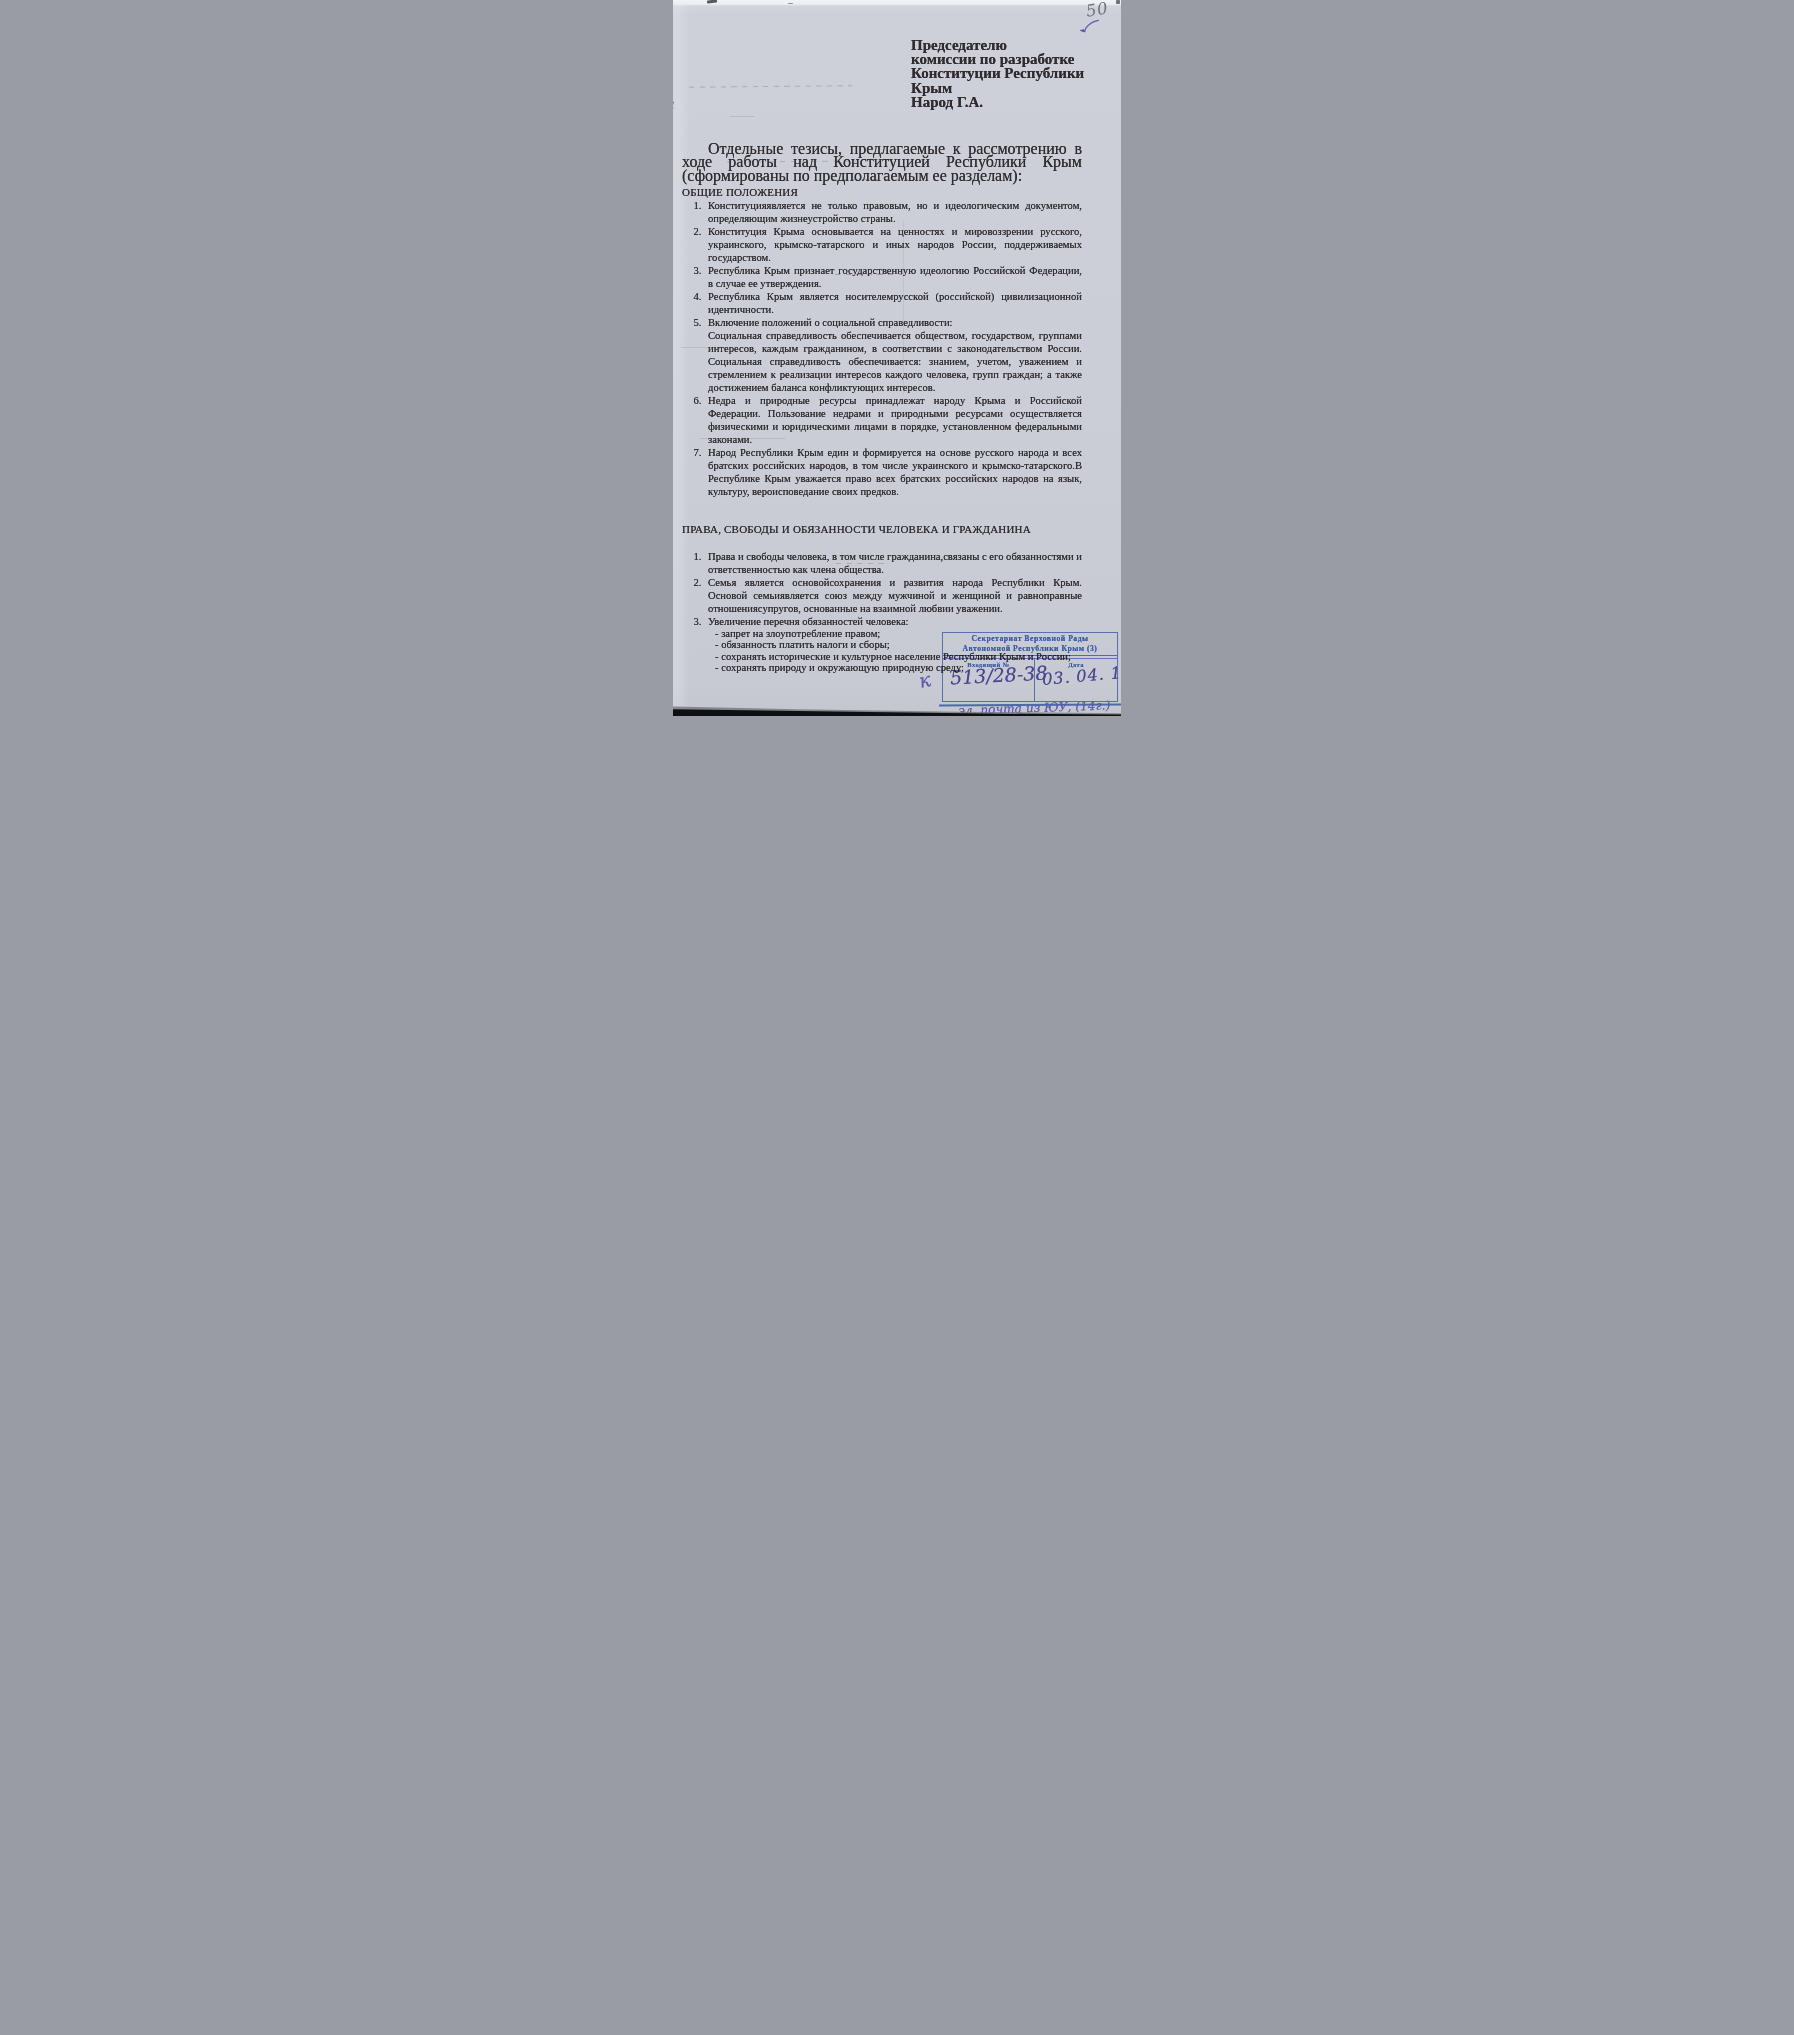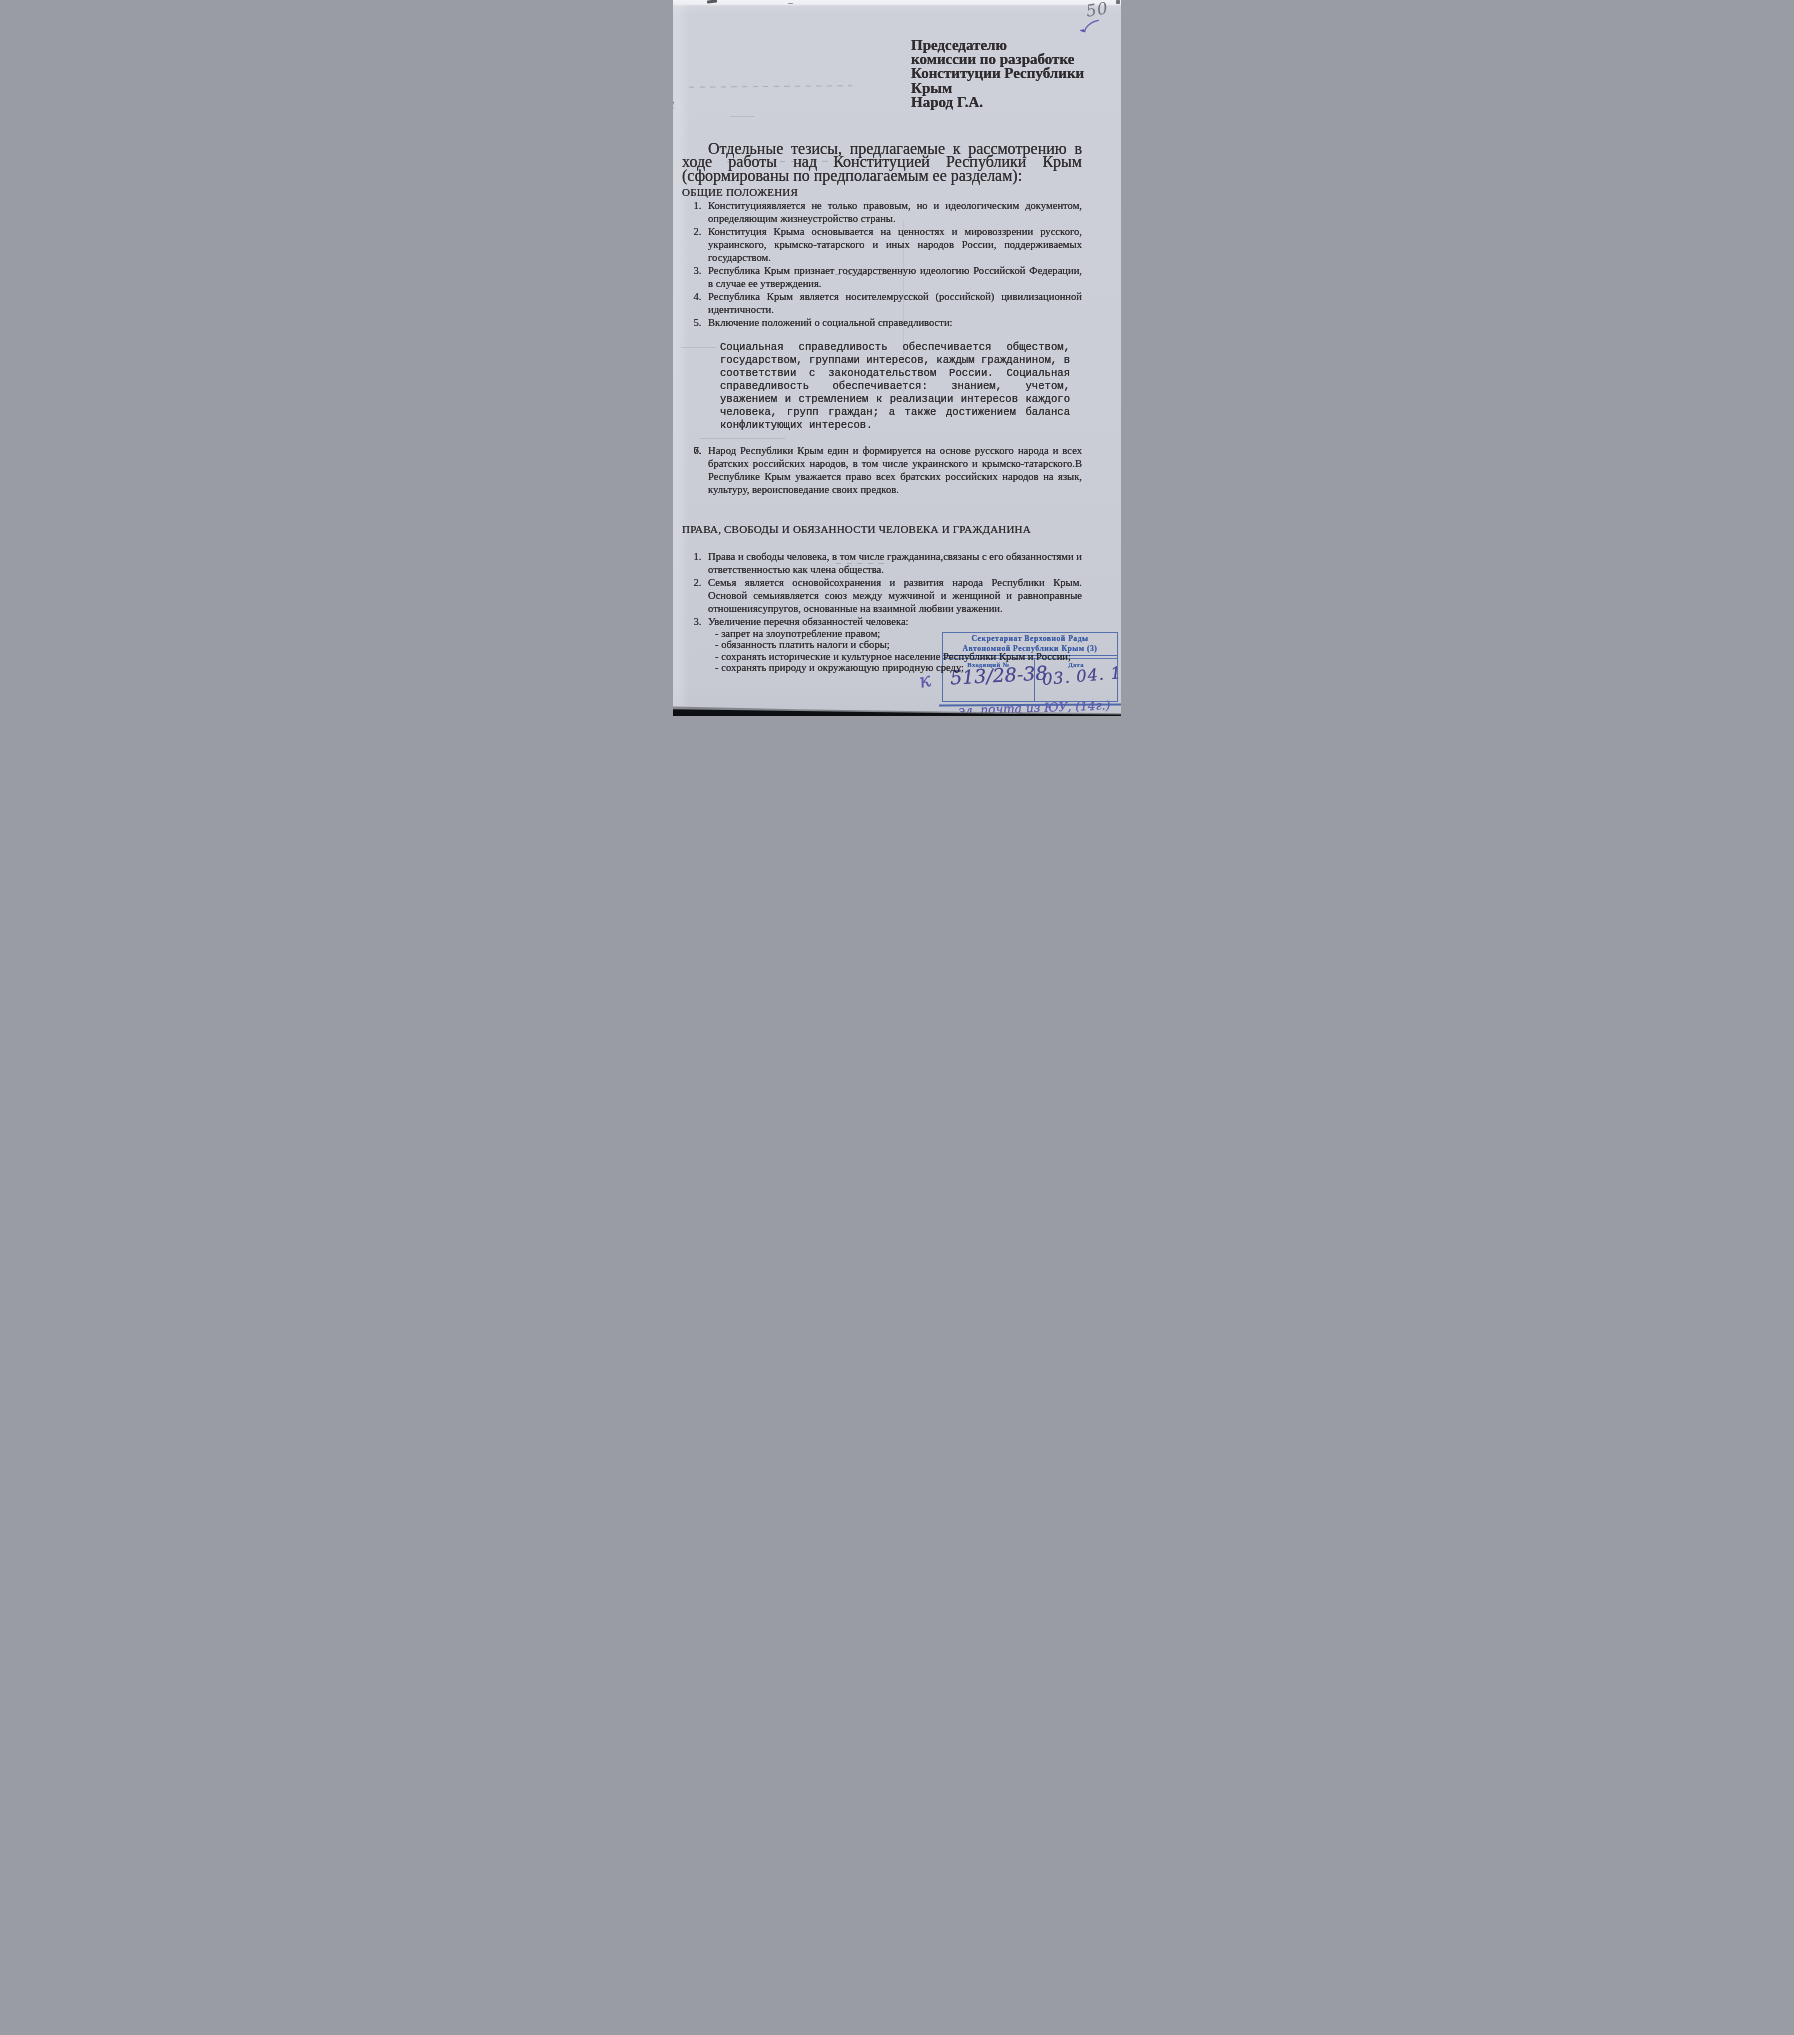--- a/index.html
+++ b/index.html
@@ -47,21 +47,21 @@
     font-size:11px;line-height:13px;letter-spacing:0.2px;}
   .sec1{top:186px;}
   .sec2{top:523px;}
 
   
   .list{position:absolute;left:9px;width:400px;font-size:10.6px;line-height:13px;}
   .list1{top:199px;}
   .list2{top:550px;}
   .item{position:relative;padding-left:26px;}
   .item .num{position:absolute;left:11.4px;top:0;}
-  .item .sub{margin:12px;font-family:Liberation Mono, monospace;}
+  .item .sub{margin:0;}
   .bullet{line-height:11.4px;margin-left:7px;}
 
   
   .stamp{position:absolute;left:269px;top:632px;width:174px;height:68px;
     border:0.7px solid rgba(74,114,200,.8);border-top-width:1.4px;border-bottom-width:1.4px;
     color:#4a72c8;mix-blend-mode:multiply;z-index:4;
     font-family:"Liberation Serif",serif;}
   .stamp .s-org{position:absolute;left:0;width:100%;text-align:center;font-weight:bold;
     font-size:7.7px;line-height:9.8px;letter-spacing:0.5px;
     text-shadow:0 0 0.2px rgba(74,114,200,.8);white-space:nowrap;}
@@ -145,20 +145,21 @@
       <span class="num">4.</span>
       <span class="txt">Республика Крым является носителемрусской (российской) цивилизационной идентичности.</span>
     </div>
     <div class="item just">
       <span class="num">5.</span>
       <span class="txt">Включение положений о социальной справедливости:</span>
       <p class="sub just">Социальная справедливость обеспечивается обществом, государством, группами интересов, каждым гражданином, в соответствии с законодательством России. Социальная справедливость обеспечивается: знанием, учетом, уважением и стремлением к реализации интересов каждого человека, групп граждан; а также достижением баланса конфликтующих интересов.</p>
     </div>
     <div class="item just">
       <span class="num">6.</span>
+      <span class="txt">Недра и природные ресурсы принадлежат народу Крыма и Российской Федерации. Пользование недрами и природными ресурсами осуществляется физическими и юридическими лицами в порядке, установленном федеральными законами.</span>
     </div>
     <div class="item just">
       <span class="num">7.</span>
       <span class="txt">Народ Республики Крым един и формируется на основе русского народа и всех братских российских народов, в том числе украинского и крымско-татарского.В Республике Крым уважается право всех братских российских народов на язык, культуру, вероисповедание своих предков.</span>
     </div>
   </div>
 
   <h2 class="sec-title sec2 typed">ПРАВА, СВОБОДЫ И ОБЯЗАННОСТИ ЧЕЛОВЕКА И ГРАЖДАНИНА</h2>
 
   <div class="list list2 typed">

